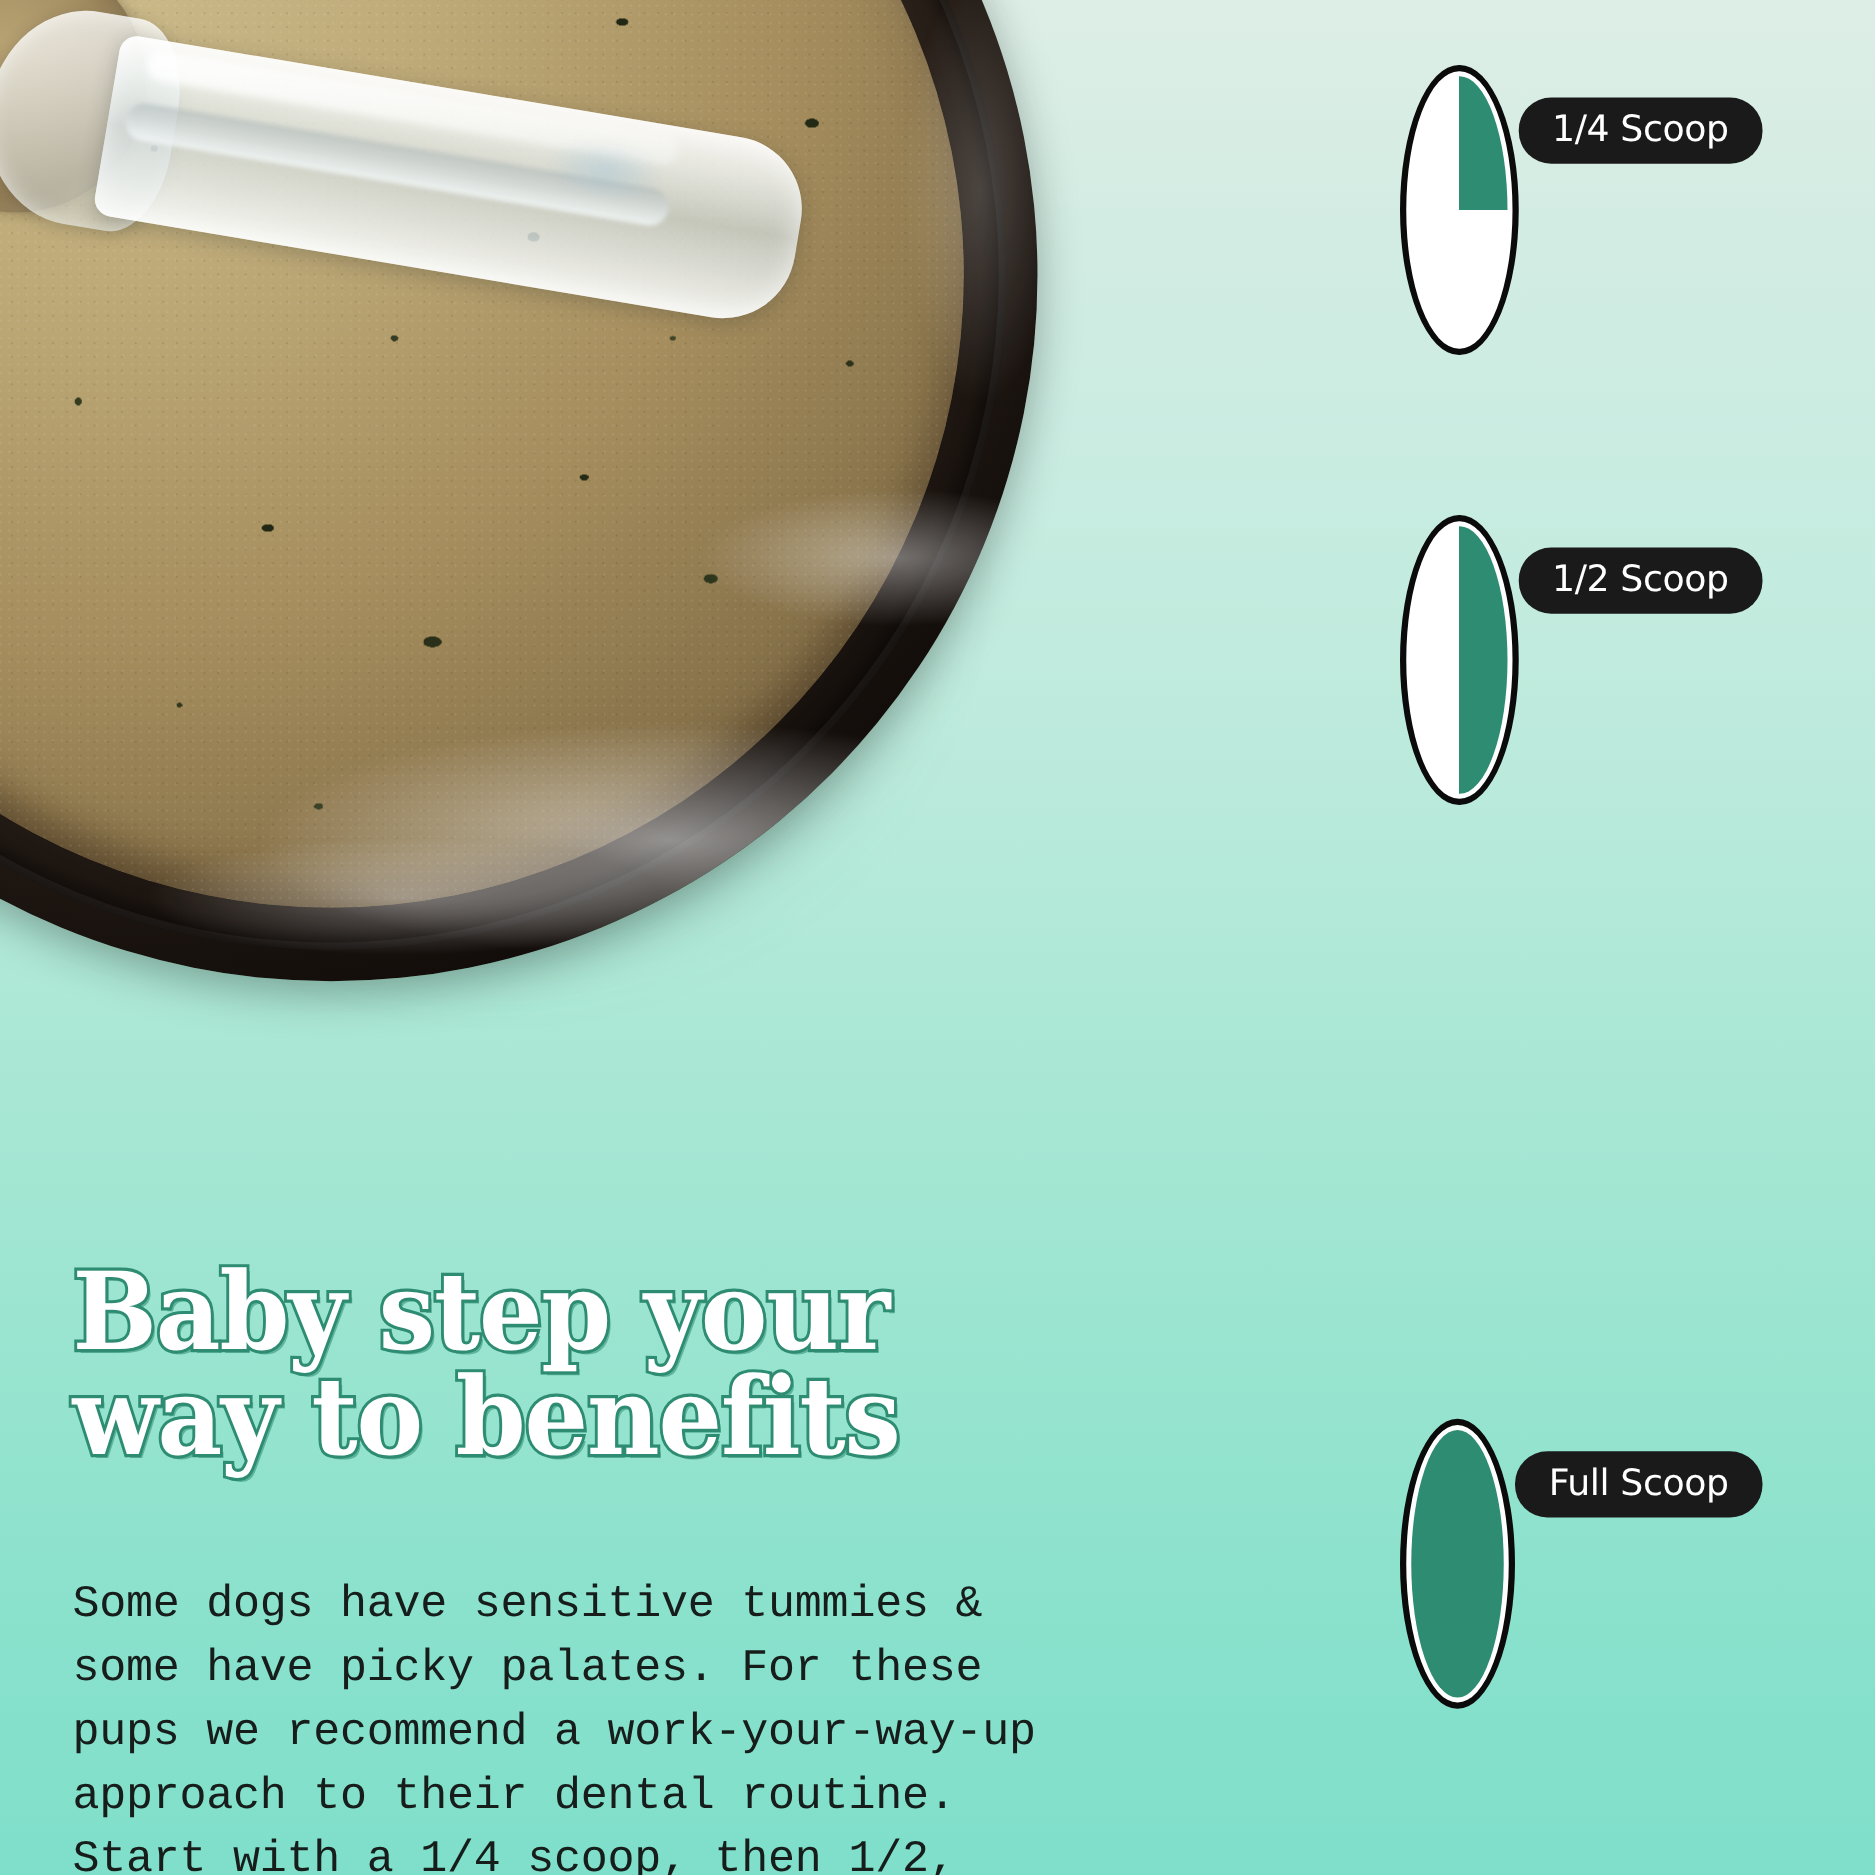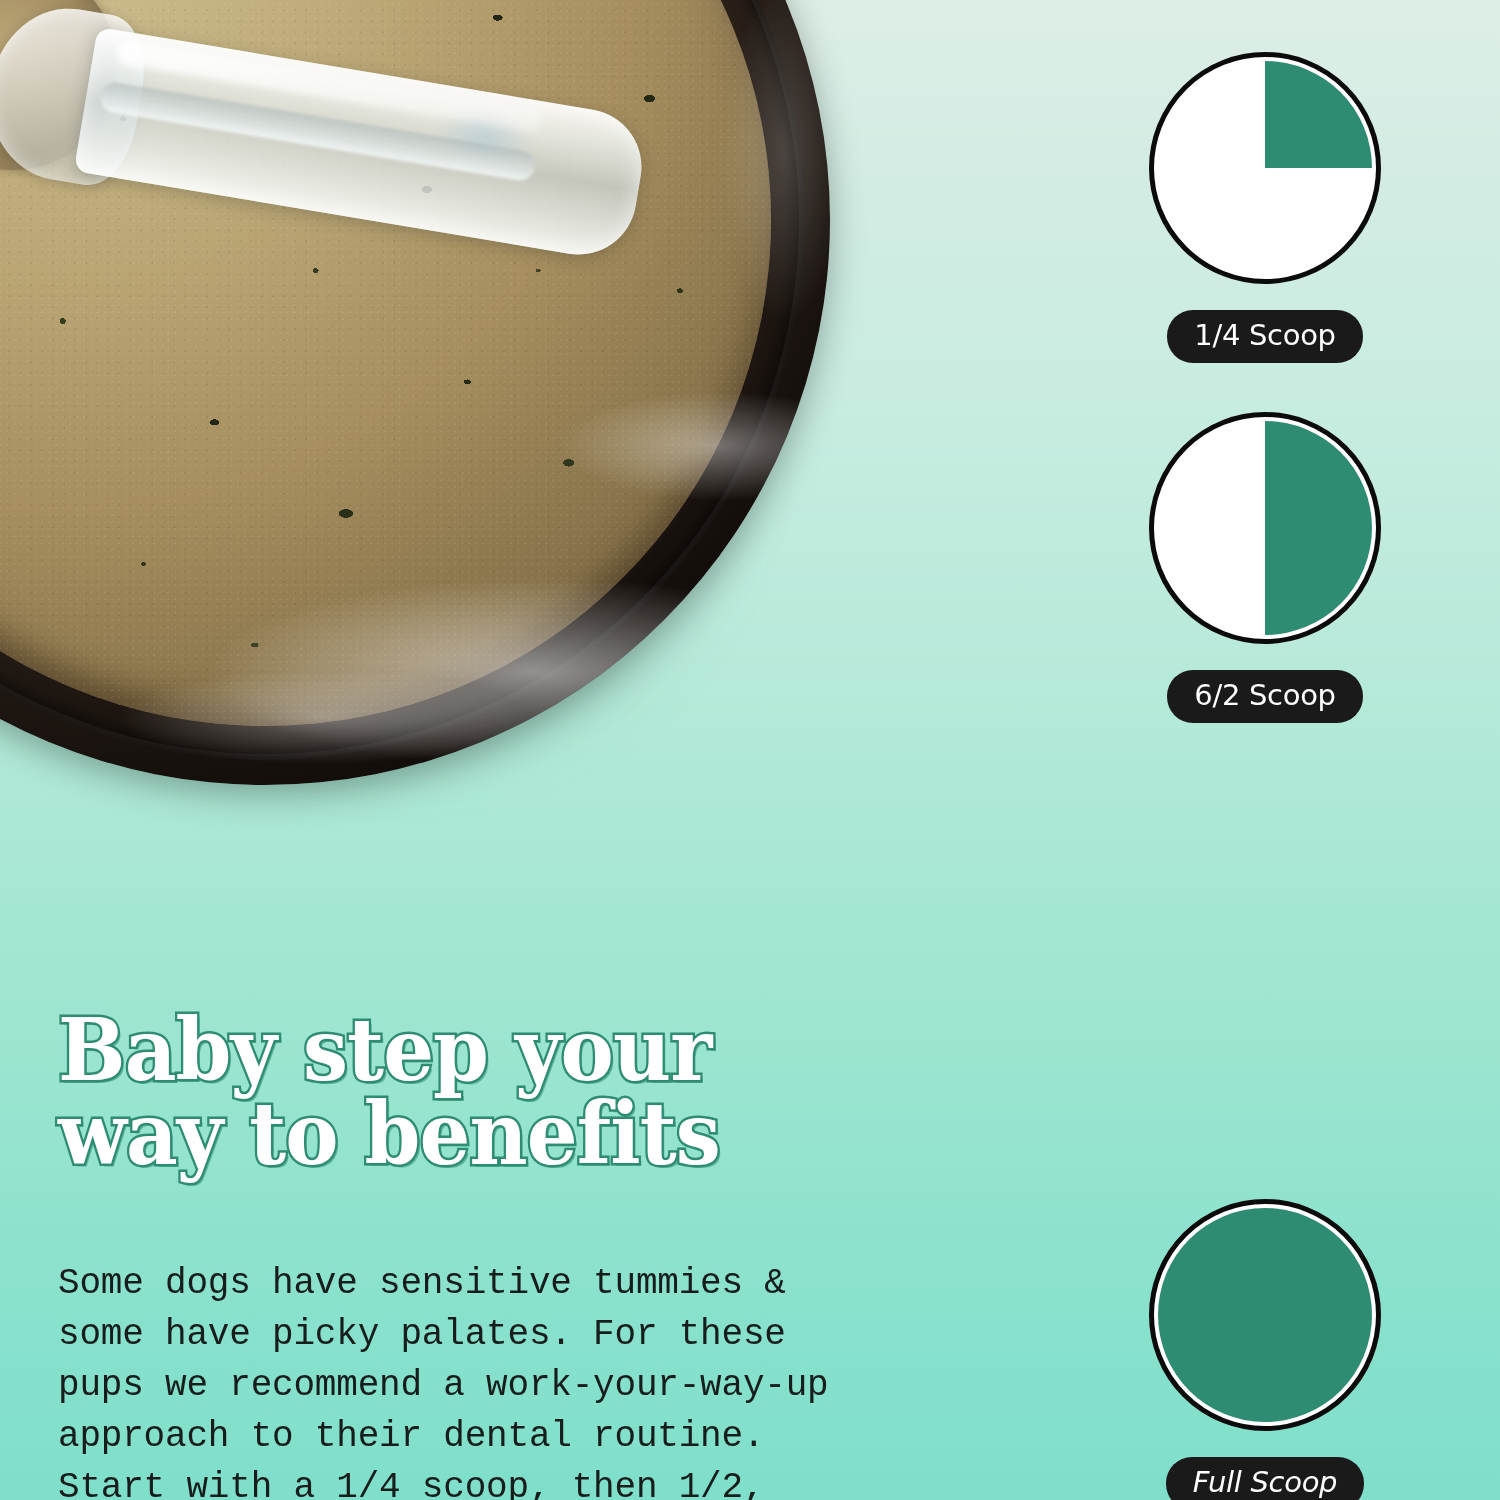--- a/index.html
+++ b/index.html
@@ -271,22 +271,22 @@
     left: 1120px;
     top: 0;
     width: 290px;
     height: 1500px;
   }
   .scoop-item {
     position: absolute;
     left: 0;
     width: 290px;
     display: flex;
-    flex-direction: column;
-    align-items: center;
+    flex-direction: row;
+    align-items: flex-start;
   }
   .dial {
     position: relative;
     width: 232px;
     height: 232px;
     border-radius: 50%;
     background: #ffffff;
     border: 5px solid #0b0b0b;
     box-sizing: border-box;
     overflow: hidden;
@@ -309,21 +309,21 @@
     padding: 11px 27px 13px 27px;
     border-radius: 26px;
     white-space: nowrap;
     line-height: 1;
   }
 
   
   .item-0 { top: 52px; }
   .item-1 { top: 412px; }
   .item-2 { top: 772px; }
-  .item-3 { top: 1199px; font-style: italic; }
+  .item-3 { top: 1135px; }
 </style>
 </head>
 <body>
 
 <div id="stage">
 
   <div class="photo-area">
     <div class="jar-shadow"></div>
     <div class="jar">
       <div class="jar-ring"></div>
@@ -353,21 +353,21 @@
       <div class="dial">
         <div class="wedge" style="background: conic-gradient(from 0deg, #2d8c71 0deg 90deg, #ffffff 90deg 360deg);"></div>
       </div>
       <div class="pill">1/4 Scoop</div>
     </div>
 
     <div class="scoop-item item-1">
       <div class="dial">
         <div class="wedge" style="background: conic-gradient(from 0deg, #2d8c71 0deg 180deg, #ffffff 180deg 360deg);"></div>
       </div>
-      <div class="pill">6/2 Scoop</div>
+      <div class="pill">1/2 Scoop</div>
     </div>
 
 
     <div class="scoop-item item-3">
       <div class="dial">
         <div class="wedge" style="background: #2d8c71;"></div>
       </div>
       <div class="pill">Full Scoop</div>
     </div>
 

